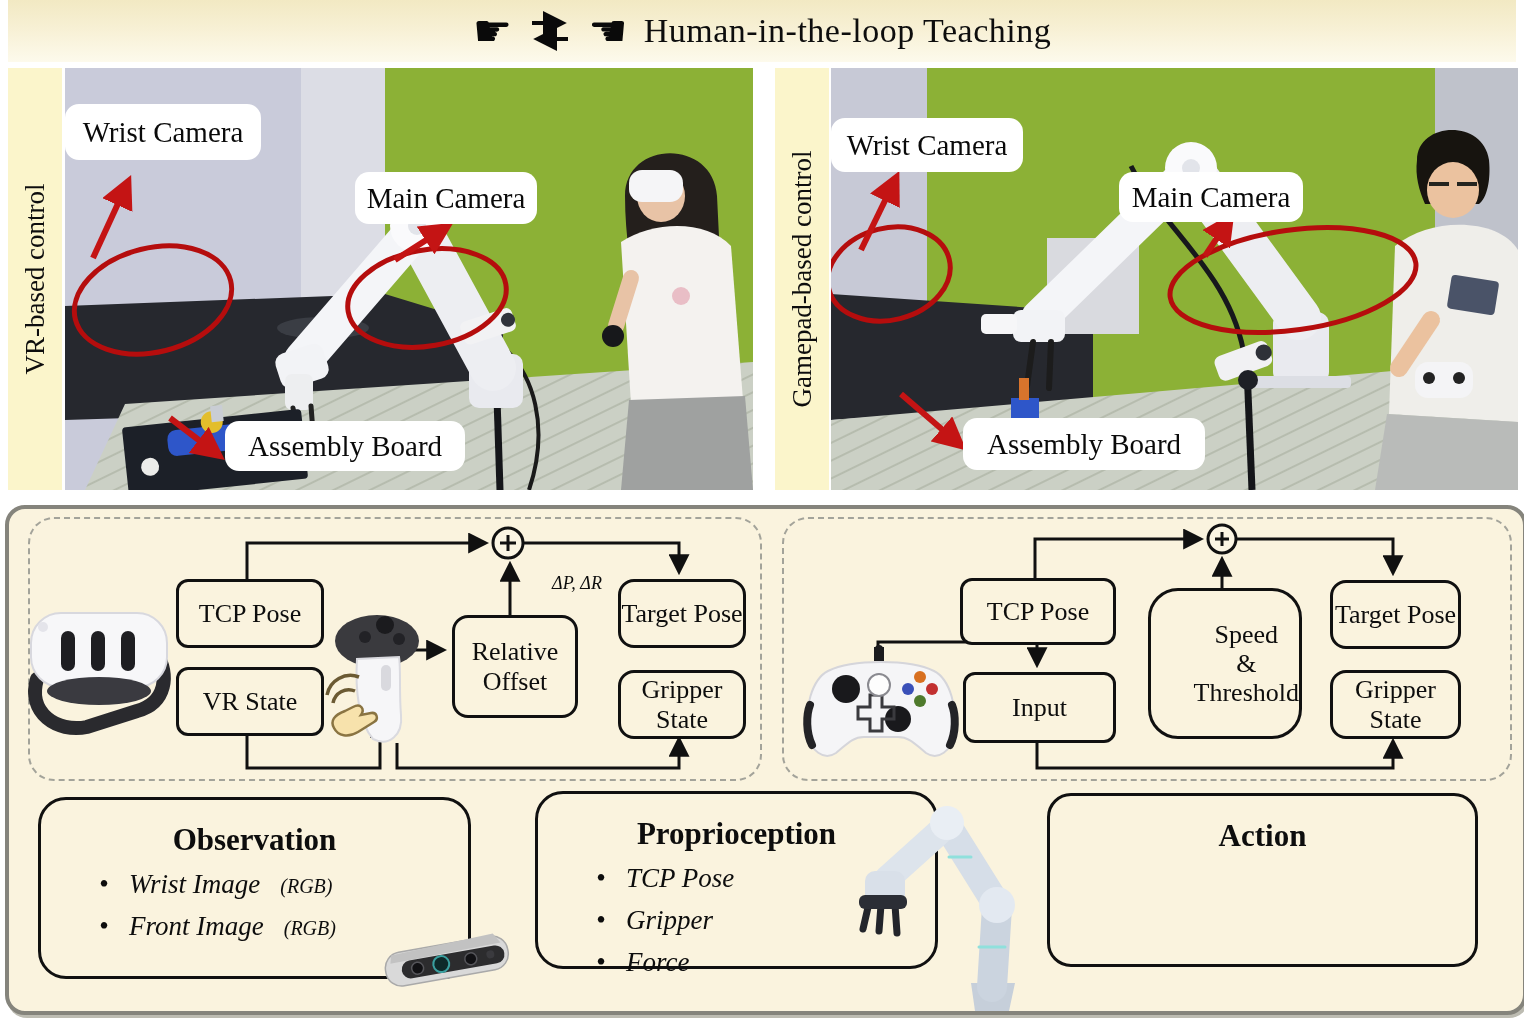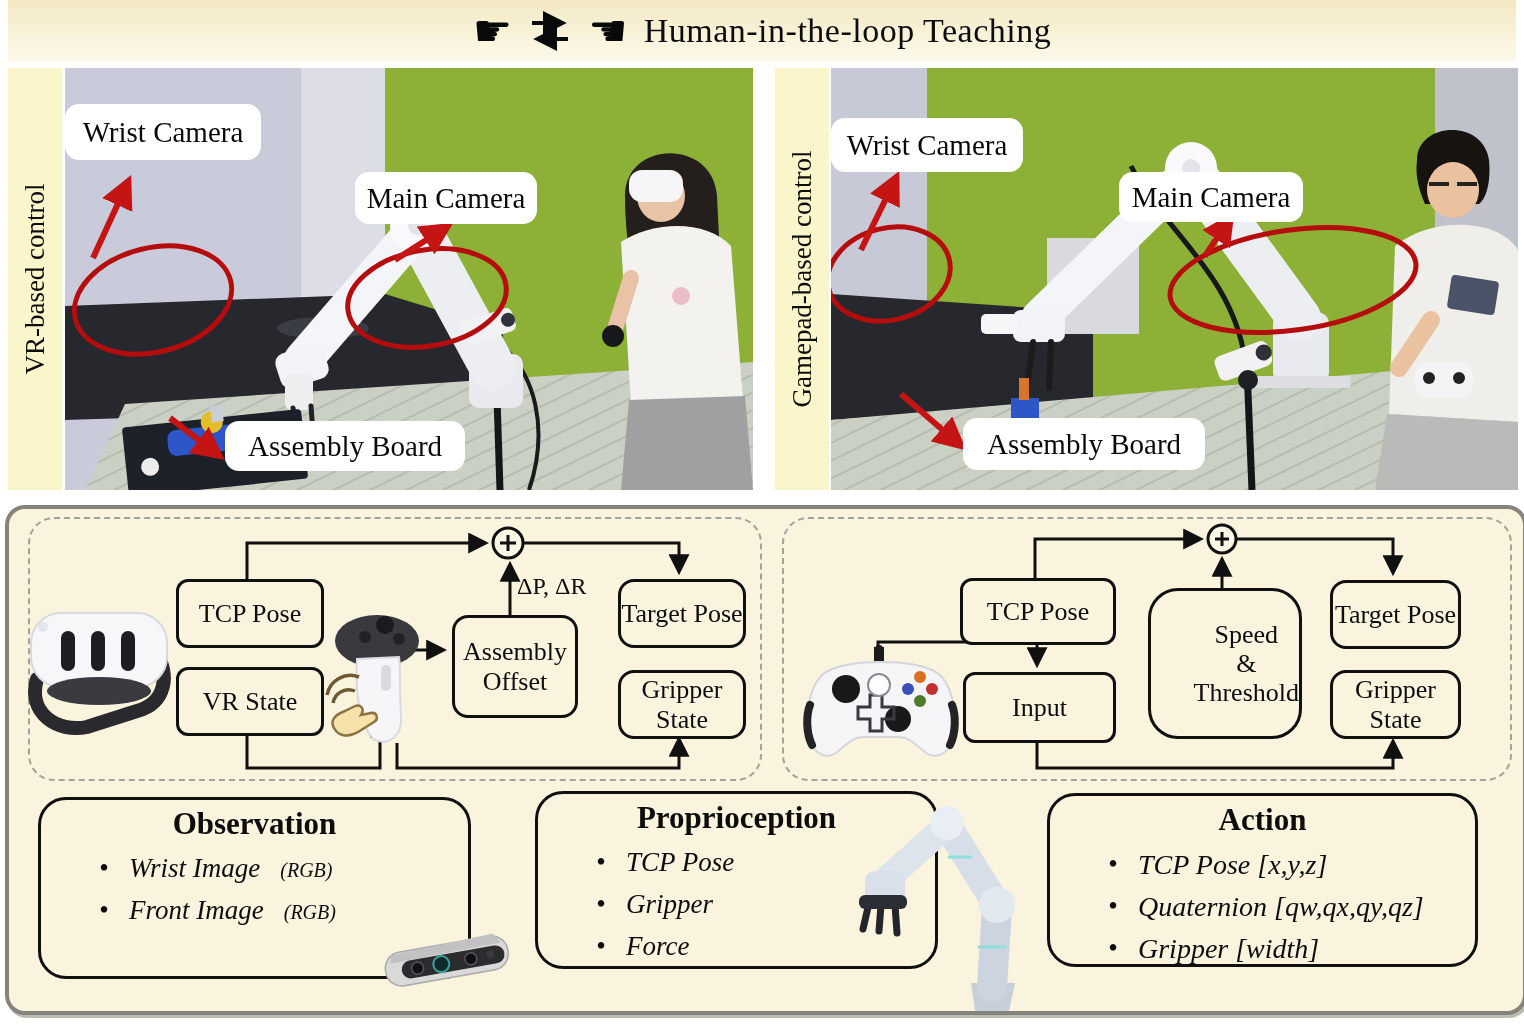--- a/index.html
+++ b/index.html
@@ -28,25 +28,25 @@
   
   .outer{left:5px;top:505px;width:1514px;height:502px;background:#FAF3DE;
          border:4px solid #85847C;border-radius:20px;box-shadow:2px 3px 0 #BDBCB2;}
   .dashed{border:2px dashed #A3A39A;border-radius:26px;}
   .fbox{border:3px solid #101010;border-radius:12px;background:#FAF3DE;
         display:flex;align-items:center;justify-content:center;text-align:center;
         font-size:26px;line-height:1.12;}
   .fbox.round2{border-radius:16px;}
   .fbox.biground{border-radius:30px;justify-content:flex-end;}
   .prewrap{white-space:pre-line;}
-  .delta{font-size:24px;}
+  .delta{font-size:18px;font-style:italic;text-align:center;}
 
   
   .card{border:3px solid #101010;border-radius:28px;background:transparent;}
-  .card-title{text-align:center;font-weight:bold;font-size:31px;margin-top:6px;}
+  .card-title{text-align:center;font-weight:bold;font-size:31px;margin-top:22px;}
   .card ul{list-style:none;margin:6px 0 0 0;padding:0 0 0 58px;font-style:italic;}
   .card li{font-size:27px;line-height:1.55;position:relative;padding-left:30px;}
   .card li::before{content:"\2022";position:absolute;left:0;top:0;font-size:27px;}
   .rgb{font-size:20px;margin-left:20px;}
   .action-card li{font-size:28px;line-height:1.5;}
 </style>
 </head>
 <body>
 
 <div id="stage">
@@ -248,21 +248,21 @@
       </g>
     </svg>
 
     <div class="abs fbox" style="left:167px;top:70px;width:142px;height:63px;">
         <span>TCP Pose</span>
       </div>
     <div class="abs fbox" style="left:167px;top:158px;width:142px;height:63px;">
         <span>VR State</span>
       </div>
     <div class="abs fbox round2" style="left:443px;top:106px;width:120px;height:97px;">
-        <span>Assembly Offset</span>
+        <span>Relative Offset</span>
       </div>
     <div class="abs delta" style="left:508px;top:64px;width:120px;"><span>ΔP, ΔR</span></div>
     <div class="abs fbox round2" style="left:609px;top:70px;width:122px;height:63px;">
         <span>Target Pose</span>
       </div>
     <div class="abs fbox round2" style="left:609px;top:161px;width:122px;height:63px;">
         <span>Gripper State</span>
       </div>
 
     <div class="abs fbox" style="left:951px;top:69px;width:150px;height:61px;">
@@ -357,23 +357,18 @@
         <circle cx="168" cy="118" r="18" fill="#E3E9F1"></circle>
         <line x1="118" y1="38" x2="58" y2="92" stroke="#DDE4EC" stroke-width="26"></line>
         <circle cx="118" cy="36" r="17" fill="#E9EEF4"></circle>
         <rect x="36" y="84" width="40" height="34" rx="10" fill="#D9E0E9"></rect>
         <path d="M40,116 l-6,26 M66,118 l2,28 M52,118 l-2,26" stroke="#23252B" stroke-width="7" fill="none"></path>
         <rect x="30" y="108" width="48" height="14" rx="6" fill="#2B2E35"></rect>
         <path d="M150,160 h26 M120,70 h22" stroke="#8FE0DC" stroke-width="3"></path>
       </g>
     </svg>
 
-    <div class="abs card action-card" style="left:1038px;top:284px;width:425px;height:168px;">
+    <div class="abs card action-card" style="left:1038px;top:284px;width:425px;height:168px;border-radius:24px;">
       <div class="card-title">Action</div>
-      <ul>
-        <li><span>TCP Pose [x,y,z]</span></li>
-        <li><span>Quaternion [qw,qx,qy,qz]</span></li>
-        <li><span>Gripper [width]</span></li>
-      </ul>
     </div>
 
   </div>
 </div>
 
 </body></html>

